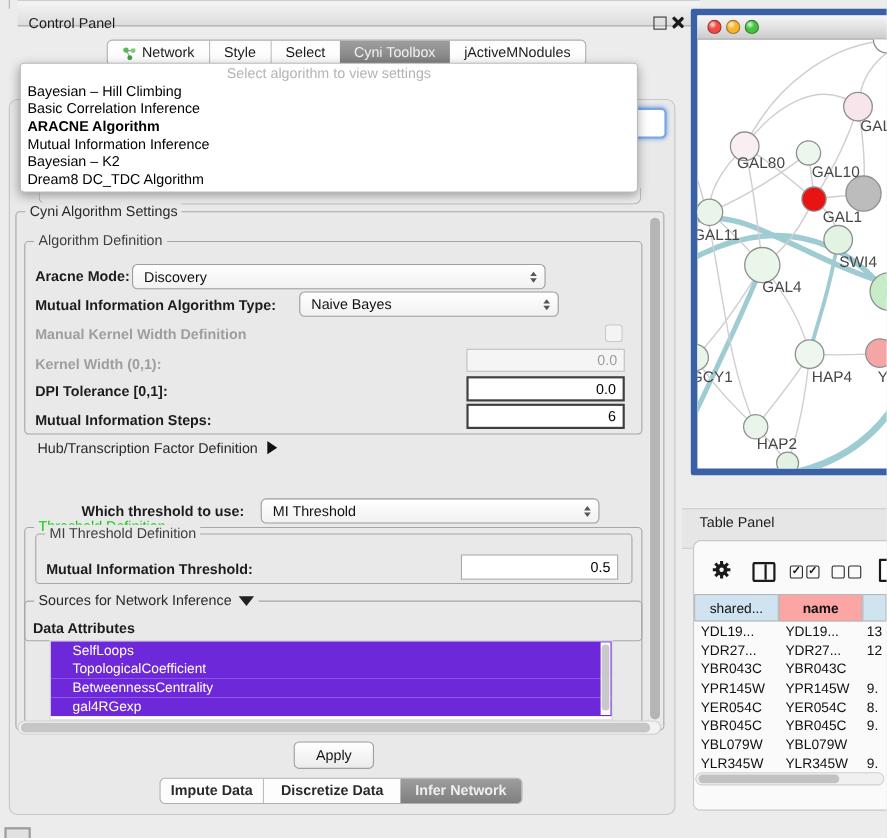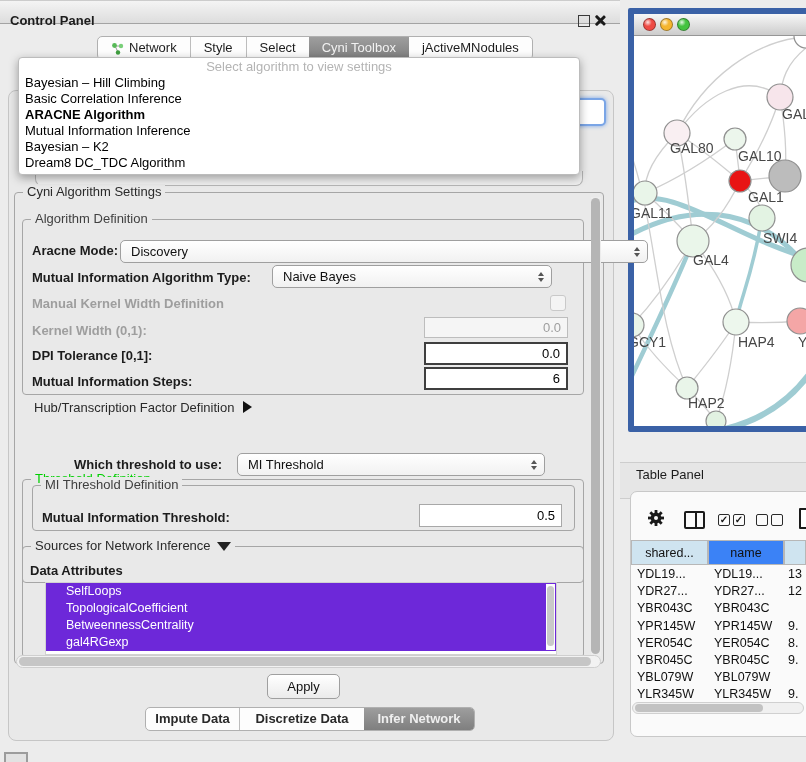--- a/index.html
+++ b/index.html
@@ -1,21 +1,21 @@
 <!DOCTYPE html>
 <html><head>
 <meta charset="utf-8">
 <style>
   html,body{margin:0;padding:0;}
   body{width:806px;height:762px;position:relative;overflow:hidden;background:#ececec;
        font-family:"Liberation Sans",sans-serif;-webkit-font-smoothing:antialiased;}
   .abs{position:absolute;}
   
-  #cp-titlebar{left:0;top:8;width:620px;height:24px;background:linear-gradient(#f4f4f4,#dddddd);
-      border-top:1px solid #cccccc;border-bottom:1px solid #a3a3a3;box-sizing:border-box;font-weight:bold;}
+  #cp-titlebar{left:16px;top:8;width:620px;height:24px;background:linear-gradient(#f4f4f4,#dddddd);
+      border-top:1px solid #cccccc;border-bottom:1px solid #a3a3a3;box-sizing:border-box;}
   #cp-title{left:10px;top:12px;font-size:13px;color:#1c1c1c;}
   #cp-float{left:578px;top:14px;width:10px;height:10px;border:1.5px solid #3a3a3a;background:transparent;}
   #cp-close{left:593px;top:13px;width:13px;height:13px;}
   #cp-close::before,#cp-close::after{content:"";position:absolute;left:6px;top:0;width:2.6px;height:13px;background:#1a1a1a;border-radius:1px;}
   #cp-close::before{transform:rotate(45deg);} #cp-close::after{transform:rotate(-45deg);}
   #top-divider{left:8px;top:0;width:1px;height:8px;background:#b3b3b3;}
   
   .tabbar{display:flex;background:#fdfdfd;border:1px solid #b0b0b0;border-radius:5px;height:22px;box-sizing:content-box;z-index:4;}
   .tab{display:flex;align-items:center;padding:0 13px;font-size:13px;color:#1c1c1c;line-height:22px;border-left:1px solid #bdbdbd;white-space:nowrap;}
   .tab:first-child{border-left:none;}
@@ -83,21 +83,21 @@
   #tp-strip{left:620px;top:462px;width:186px;height:37px;background:#e6e6e6;border-top:1px solid #cdcdcd;border-bottom:1px solid #cdcdcd;box-sizing:border-box;}
   #tp-title{position:absolute;left:16px;top:4px;font-size:13px;color:#1c1c1c;}
   #tp-panel{left:630px;top:491px;width:184px;height:246px;background:#fafafa;border:1px solid #c8c8c8;border-radius:7px;box-sizing:border-box;}
   .ck{position:absolute;width:10px;height:10px;border:1.6px solid #2a2a2a;border-radius:2px;font-size:10px;font-weight:bold;
       color:#111;line-height:9px;text-align:center;}
   #col-icon{position:absolute;width:17px;height:14px;border:2px solid #1a1a1a;border-radius:2px;}
   #col-icon::after{content:"";position:absolute;left:50%;top:0;width:2px;height:100%;background:#1a1a1a;}
   #page-icon{position:absolute;width:13px;height:17px;border:2px solid #1a1a1a;border-radius:1px;background:#fff;}
   .th{position:absolute;height:25px;border:1px solid #b7b7b7;box-sizing:border-box;font-size:12.5px;color:#111;
       display:flex;align-items:center;justify-content:center;top:540px;}
-  .th.hl{background:#cfe4f0;} .th.plainbg{background:#3b82f6;}
+  .th.hl{background:#cfe4f0;} .th.plainbg{background:#fca5a5;font-weight:bold;}
   #tbl-body{left:631px;top:566px;width:175px;height:136px;overflow:hidden;z-index:2;}
   .trow{position:relative;height:17.2px;font-size:12.5px;color:#111;}
   .tc{position:absolute;top:0;line-height:17.2px;white-space:nowrap;}
   .tc1{left:6px;} .tc2{left:83px;} .tc3{left:157px;}
   #tp-hscroll{left:632px;top:702px;width:172px;height:12px;background:#f0f0f0;border:1px solid #d0d0d0;border-radius:6px;box-sizing:border-box;}
   #tp-hthumb{position:absolute;left:2px;top:1px;width:128px;height:8px;background:#c2c2c2;border-radius:4px;}
 </style>
 </head>
 <body>
 
@@ -153,30 +153,30 @@
 </div>
 
 <div class="group" style="left:14px;top:192px;width:588px;height:470px;">
   <span class="glabel" style="color:#2a2a2a;">Cyni Algorithm Settings</span>
 </div>
 <div class="group" style="left:22px;top:219px;width:560px;height:174px;">
   <span class="glabel blue">Algorithm Definition</span>
 </div>
 
 <span class="lbl" style="left:32px;top:243px;">Aracne Mode:</span>
-<div class="combo" style="left:120px;top:240px;width:528px;height:23px;">
+<div class="combo" style="left:120px;top:240px;width:376px;height:23px;">
   <span>Discovery</span>
   <span class="arrows">
       <span class="tri-up"></span>
       <span class="tri-down"></span>
     </span>
 </div>
 
 <span class="lbl" style="left:32px;top:270px;">Mutual Information Algorithm Type:</span>
-<div class="combo" style="left:272px;top:265px;width:280px;height:23px;">
+<div class="combo" style="left:272px;top:265px;width:236px;height:23px;">
   <span>Naive Bayes</span>
   <span class="arrows">
       <span class="tri-up"></span>
       <span class="tri-down"></span>
     </span>
 </div>
 
 <span class="lbl gray" style="left:32px;top:296px;">Manual Kernel Width Definition</span>
 <div class="abs" id="manual-checkbox"></div>
 

